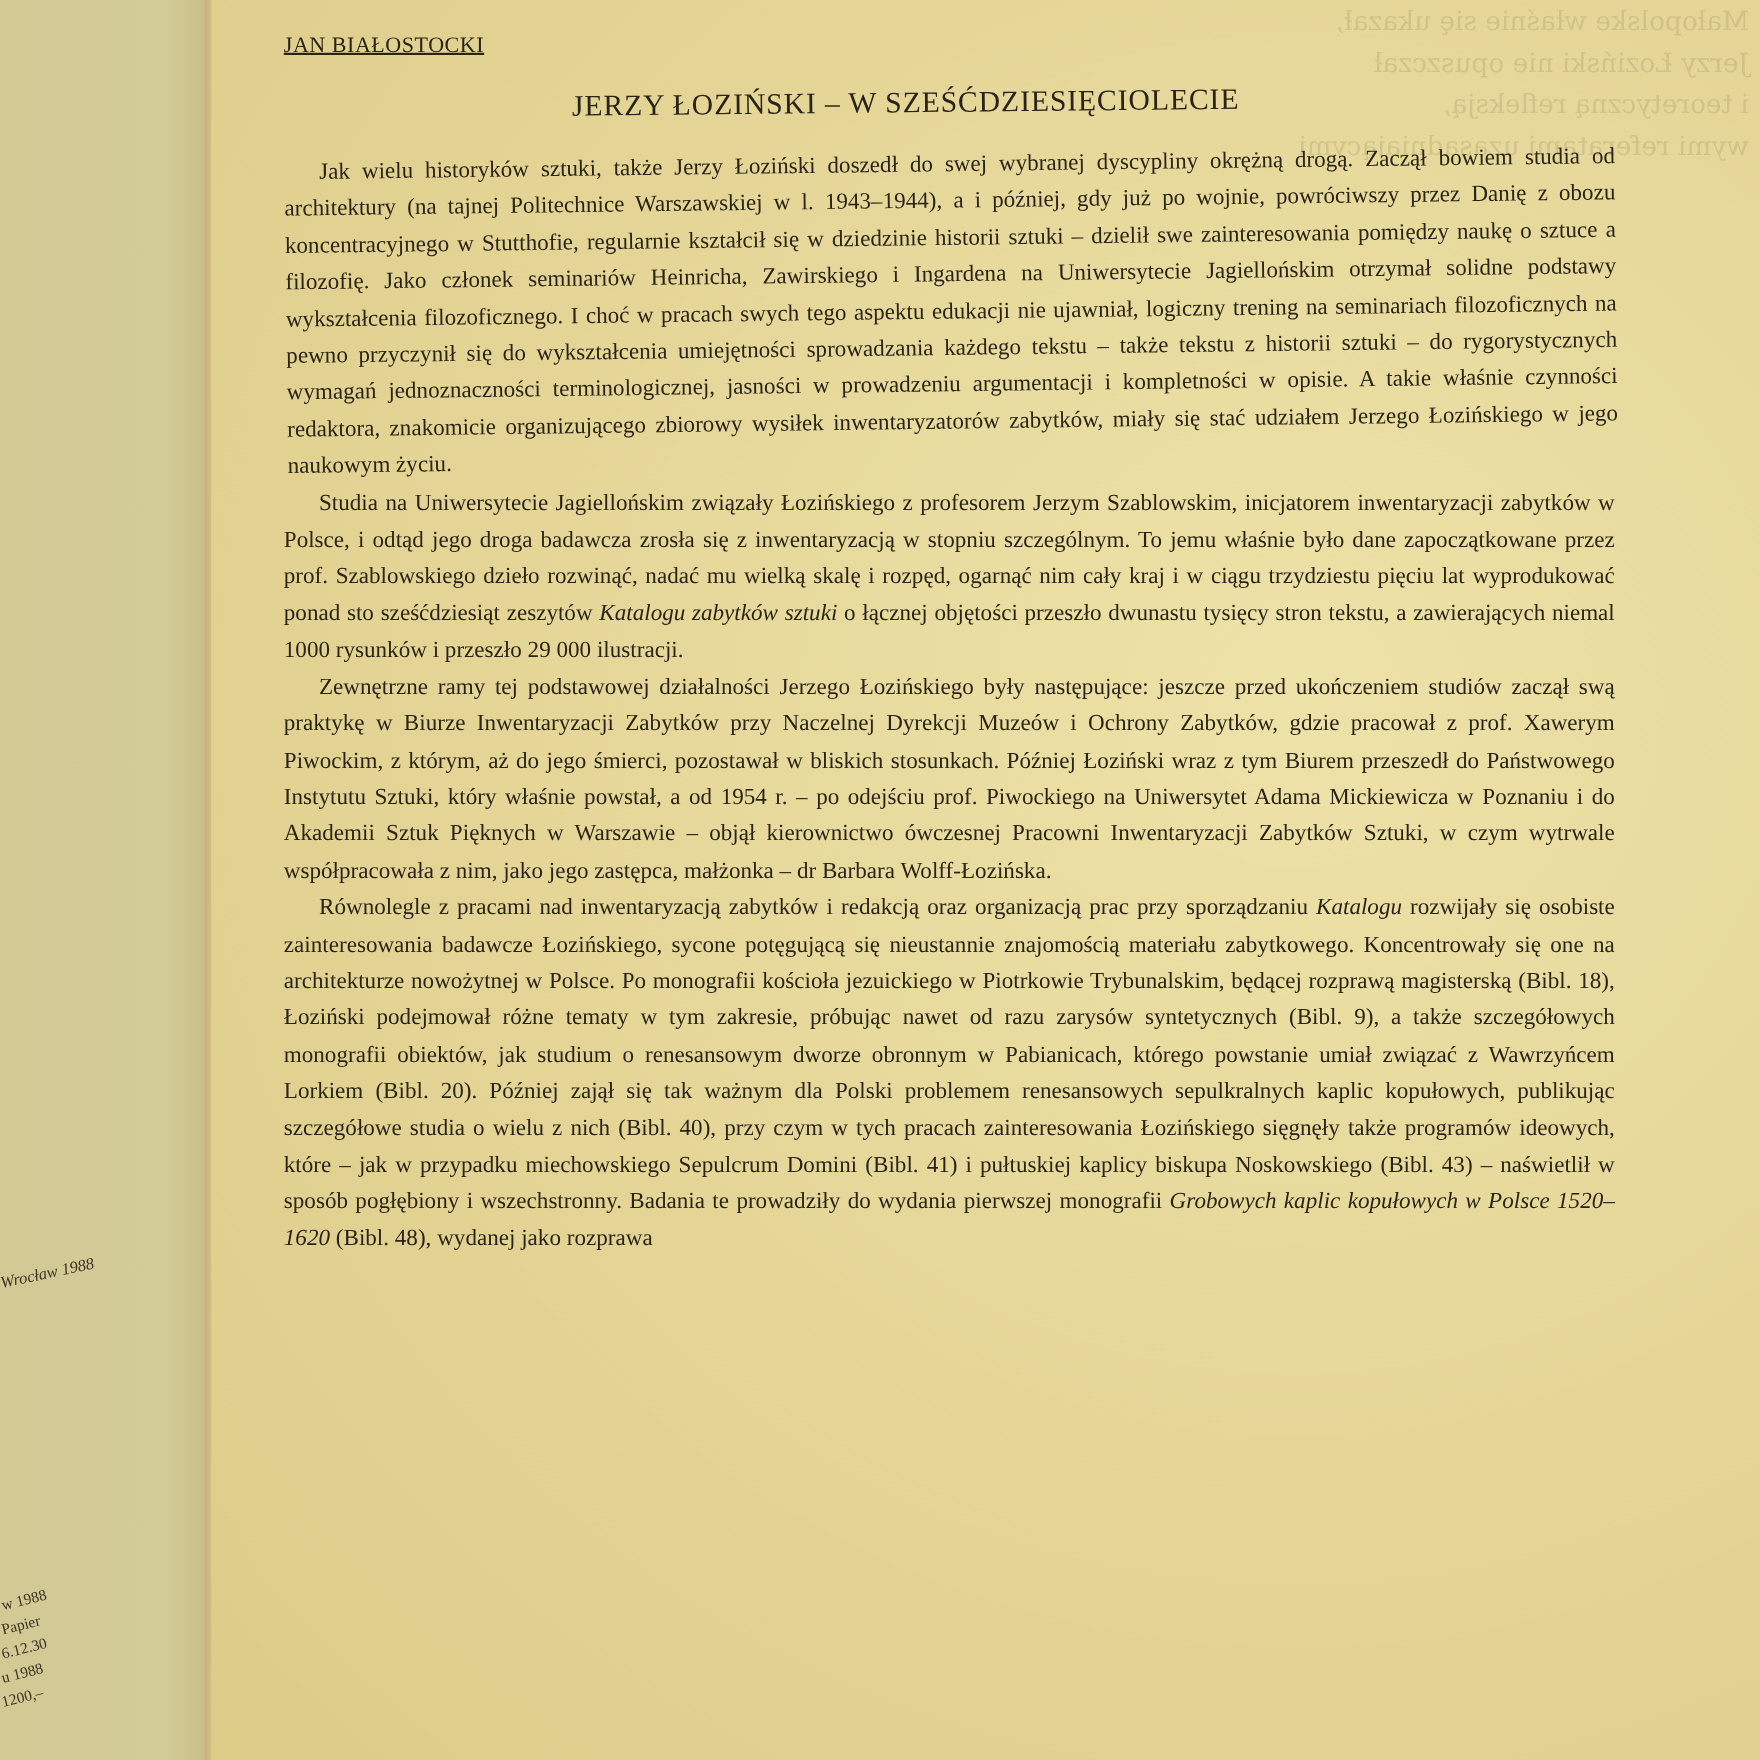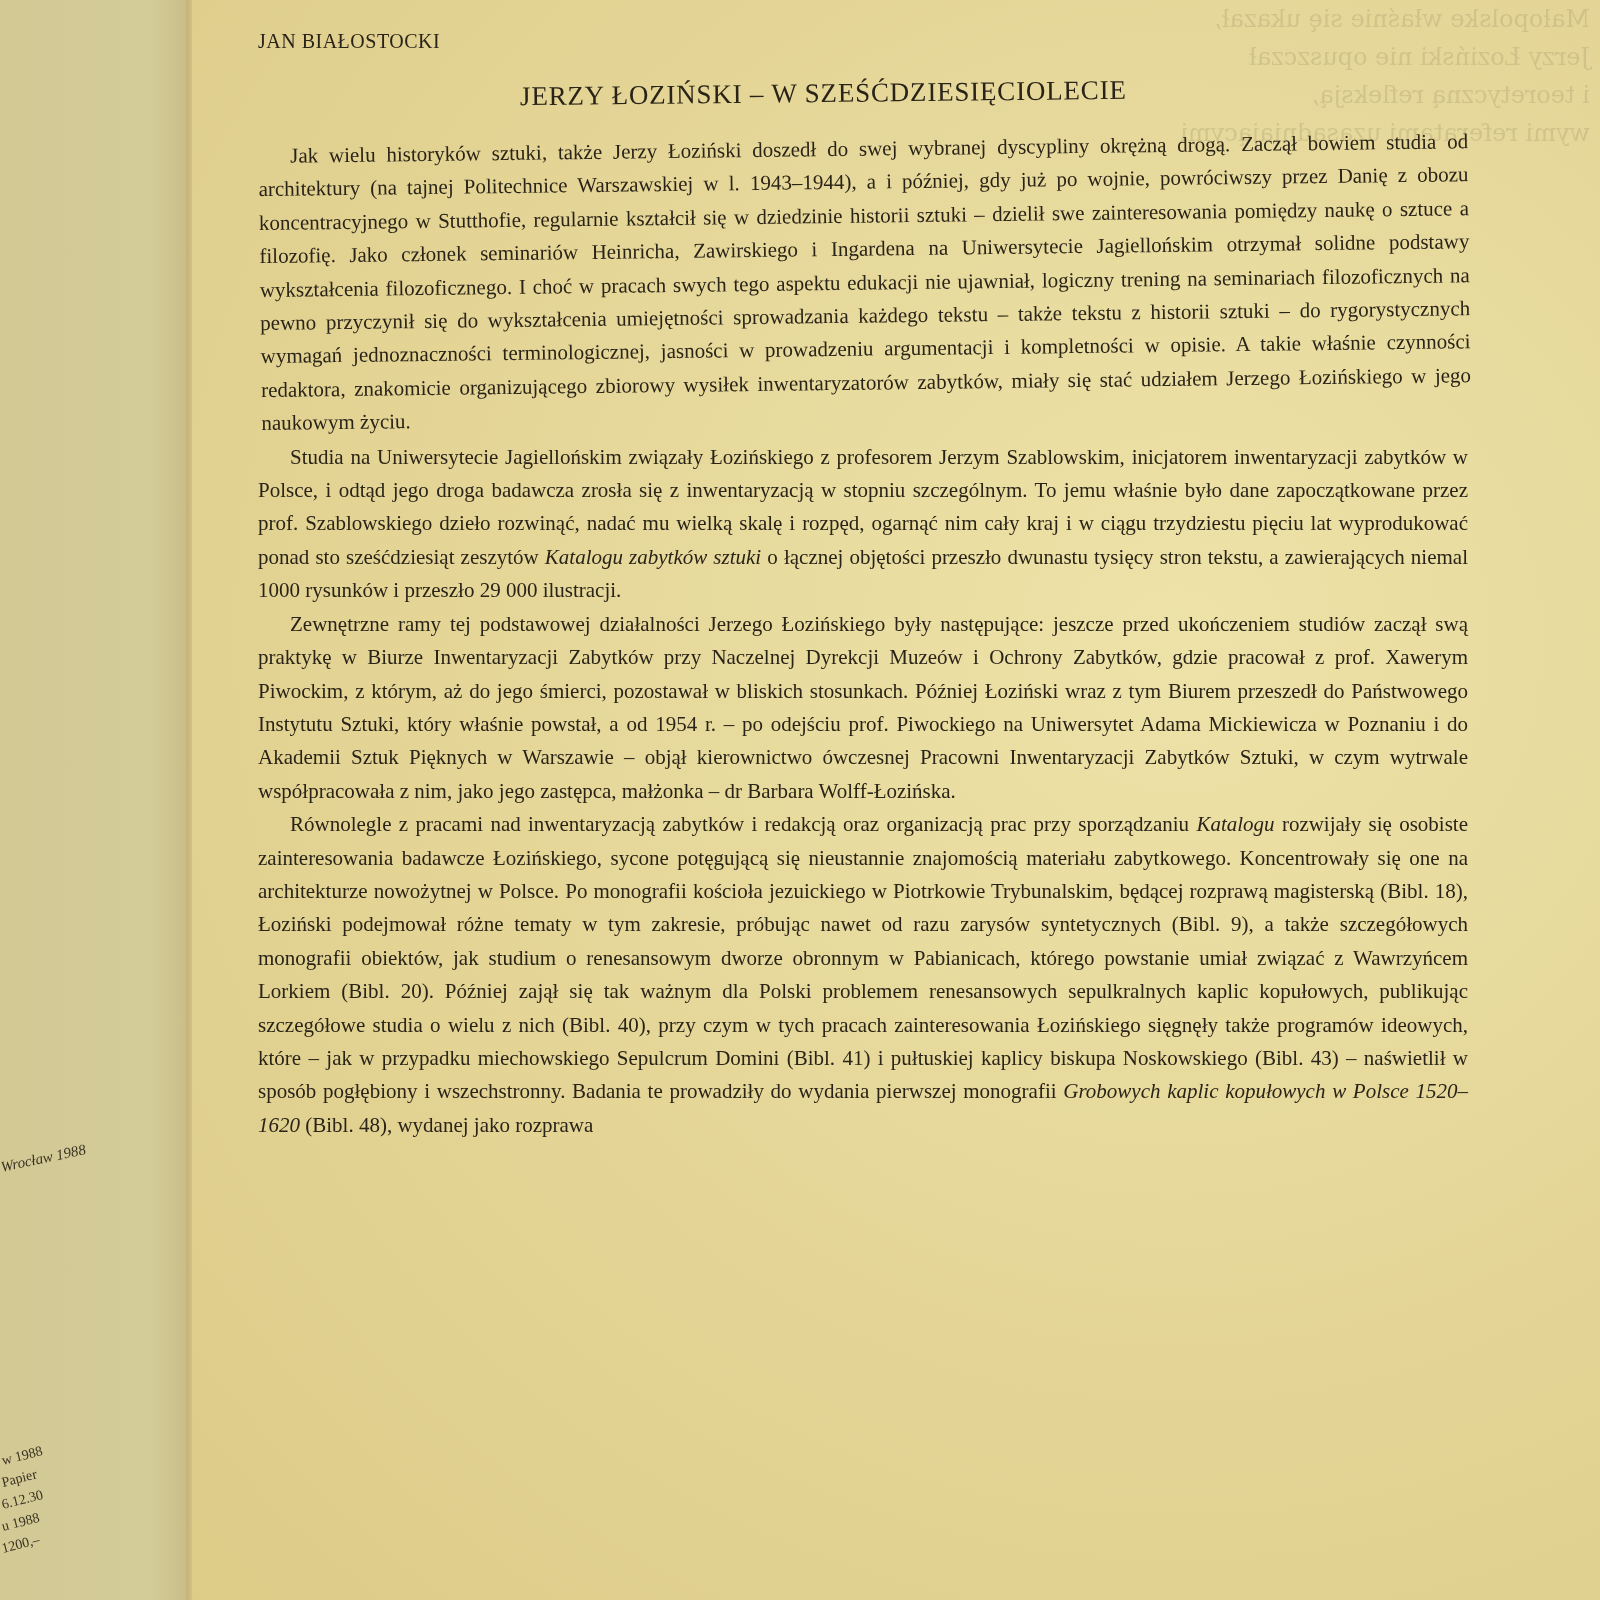--- a/index.html
+++ b/index.html
@@ -27,21 +27,21 @@
   }
   .colophon { position: absolute; left: 2px; top: 1450px; font-size: 14px; color: #3a3322; line-height: 22px; }
   .colophon div { transform: rotate(-14deg); transform-origin: left center; white-space: nowrap; }
   .bleed {
     position: absolute; left: 1150px; top: 0; width: 440px;
     font-family: "DejaVu Serif", serif; font-size: 24px; line-height: 38px;
     color: rgba(70,60,40,0.13); transform: scaleX(-1); text-align: left;
   }
   .author {
     position: absolute; left: 258px; top: 30px;
-    font-size: 20px; letter-spacing: 0.5px; font-variant: small-caps;
+    font-size: 20px; letter-spacing: 0.5px; font-variant: small-caps; text-decoration: underline;
   }
   .title {
     position: absolute; left: 520px; top: 78px;
     font-size: 27px; letter-spacing: 0.8px; transform: rotate(-0.6deg);
   }
   .body-text {
     position: absolute; left: 258px; top: 140px; width: 1210px;
     font-size: 21px; line-height: 33.4px; text-align: justify;
   }
   .body-text p { margin: 0; text-indent: 32px; }

